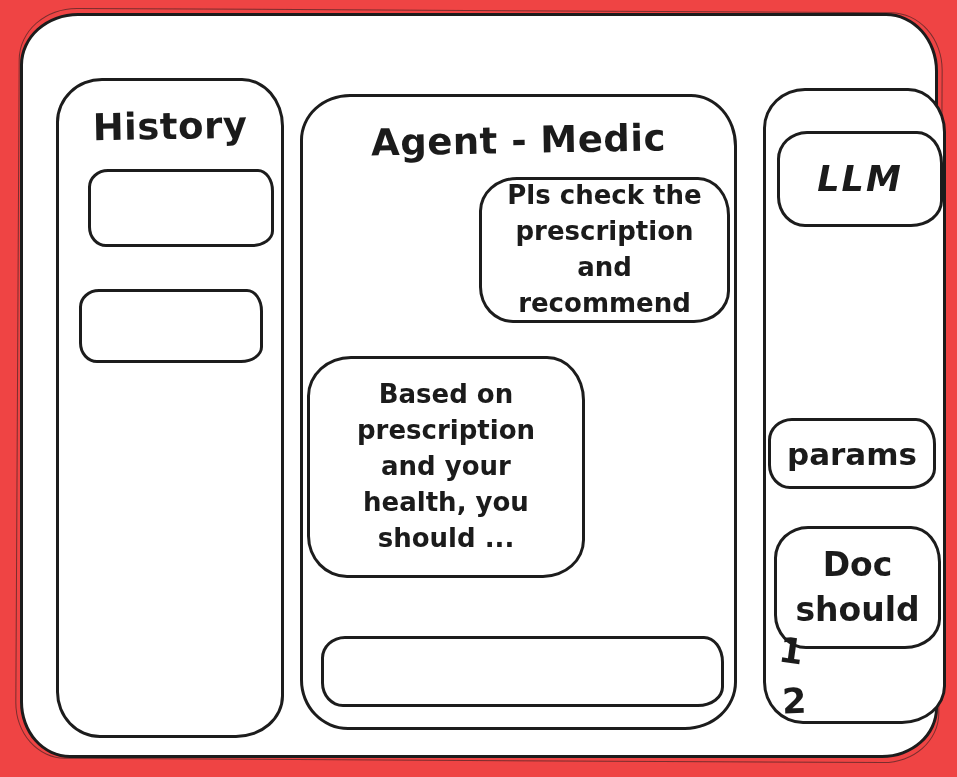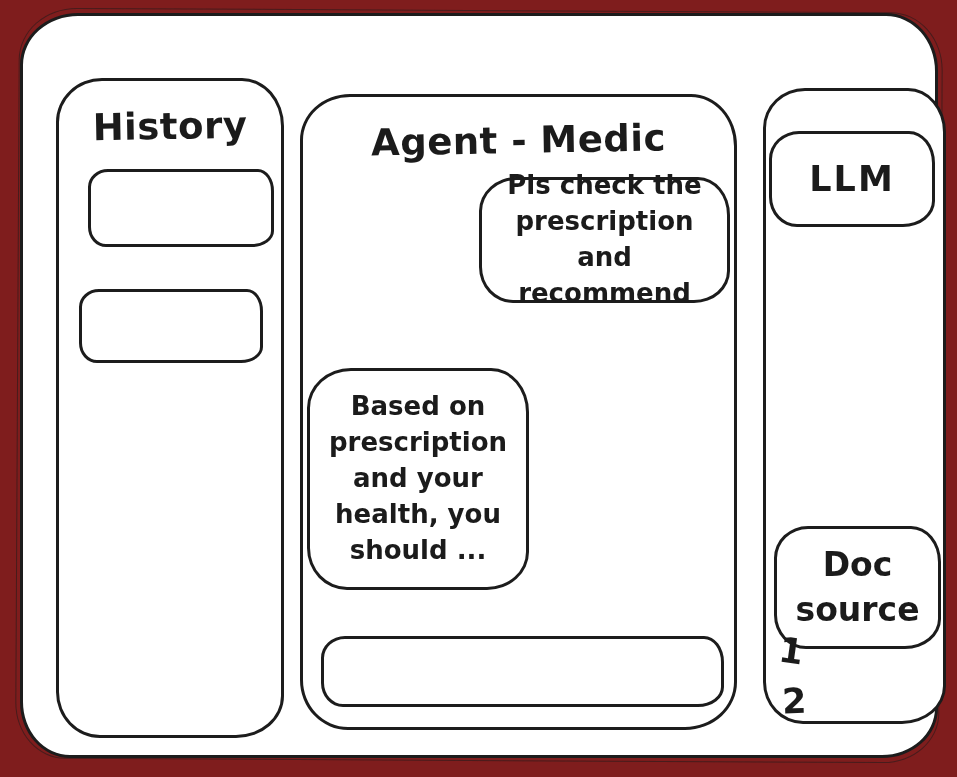--- a/index.html
+++ b/index.html
@@ -2,21 +2,21 @@
 <html><head>
 <meta charset="utf-8">
 <style>
   * { margin:0; padding:0; box-sizing:border-box; }
   html, body {
     width:957px; height:777px;
     background:#ffffff;
     font-family:"DejaVu Sans", "Liberation Sans", sans-serif;
     color:#1b1b1b;
   }
-  .stage { position:relative; width:957px; height:777px; background:#7f1d1d; overflow:hidden; }
+  .stage { position:relative; width:957px; height:777px; background:#ef4444; overflow:hidden; }
 
   
   .sketch {
     position:absolute; background:#fff;
     border:3px solid #1c1c1c;
   }
   .echo::before {
     content:""; position:absolute; inset:-6px;
     border:1.5px solid rgba(28,28,28,.55);
     border-radius:inherit;
@@ -48,47 +48,47 @@
   }
   .history-item.one { left:29px; top:88px;  width:186px; height:78px; }
   .history-item.two { left:20px; top:208px; width:184px; height:74px; }
 
   .bubble {
     position:absolute; background:#fff; border:3px solid #1c1c1c;
     text-align:center; font-weight:bold; font-size:26px; line-height:1.38;
     display:flex; align-items:center; justify-content:center;
   }
   .bubble.user {
-    left:176px; top:80px; width:251px; height:126px;
+    left:176px; top:80px; width:251px; height:146px;
     padding:8px 12px;
     border-radius:38px 32px 36px 34px / 34px 38px 32px 36px;
   }
   .bubble.assistant {
-    left:4px; top:271px; width:222px; height:222px;
+    left:4px; top:259px; width:278px; height:222px;
     padding:26px 20px;
     border-radius:44px 38px 42px 40px / 40px 44px 38px 42px;
   }
 
   .chat-input {
     position:absolute; left:18px; top:539px; width:403px; height:71px;
     background:#fff; border:3px solid #1c1c1c;
     border-radius:24px 20px 26px 22px / 22px 26px 20px 24px;
     font-size:24px; font-weight:bold; padding:0 18px;
     outline:none; font-family:inherit; color:#1b1b1b;
   }
 
   .tool {
     position:absolute; background:#fff; border:3px solid #1c1c1c;
     display:flex; align-items:center; justify-content:center;
     text-align:center; font-weight:bold; font-family:inherit; color:#1b1b1b;
     cursor:pointer;
   }
-  .tool-llm    { left:3px; top:40px;  width:166px; height:96px;
+  .tool-llm    { left:11px; top:40px;  width:166px; height:96px;
                  border-radius:30px 26px 32px 28px / 28px 32px 26px 30px;
-                 font-size:35px; letter-spacing:2px; }
+                 font-size:35px; letter-spacing:2px; font-style:italic; }
   .tool-ocr    { left:12px; top:156px; width:165px; height:94px;
                  border-radius:30px 26px 32px 28px / 28px 32px 26px 30px;
                  font-size:34px; letter-spacing:2px; }
   .tool-params { left:2px;  top:327px; width:168px; height:71px;
                  border-radius:24px 20px 26px 22px / 22px 26px 20px 24px;
                  font-size:31px; }
   .tool-doc    { left:8px;  top:435px; width:167px; height:123px;
                  border-radius:34px 30px 36px 32px / 32px 36px 30px 34px;
                  font-size:33px; line-height:1.35; padding:0 22px; }
 
@@ -120,20 +120,21 @@
 
       <div class="bubble assistant">
         <span>Based on prescription and your health, you should ...</span>
       </div>
 
       <input class="chat-input" type="text" value="" style="">
     </main>
 
     <aside class="sketch panel-right">
       <button class="tool tool-llm">LLM</button>
-      <button class="tool tool-doc">Doc source</button>
+      <button class="tool tool-params">params</button>
+      <button class="tool tool-doc">Doc should</button>
 
       <div class="doc-num n1">1</div>
       <div class="doc-num n2">2</div>
     </aside>
 
   </div>
 </div>
 
 </body></html>

